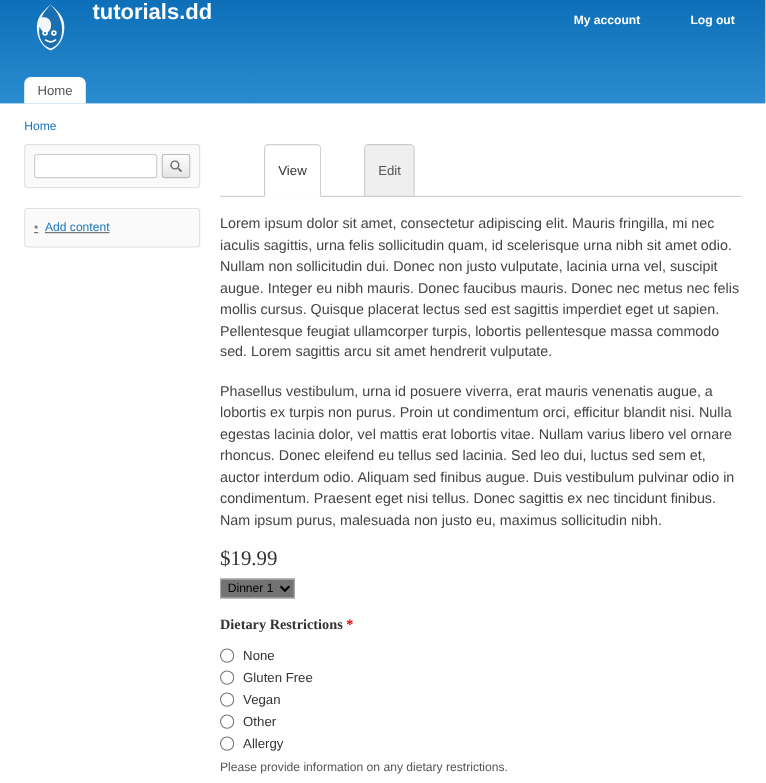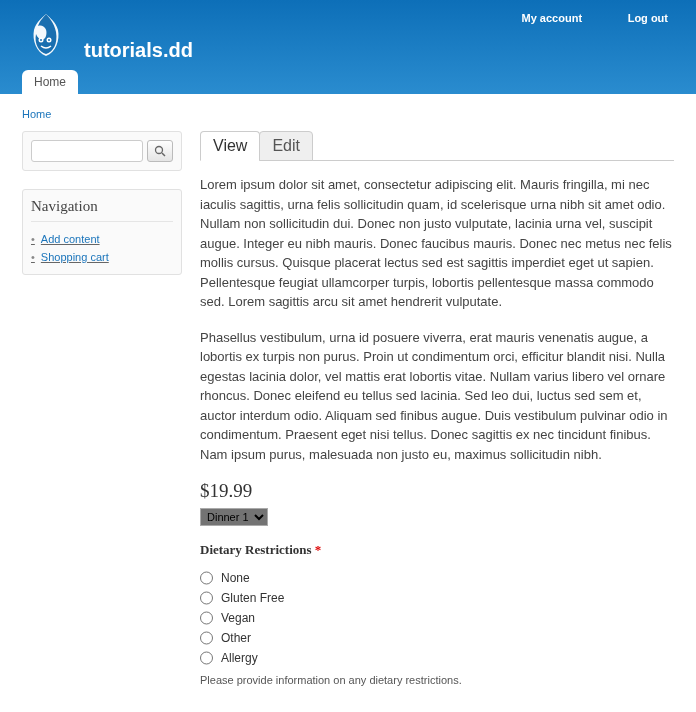--- a/index.html
+++ b/index.html
@@ -1,41 +1,41 @@
 <!DOCTYPE html>
 <html><head>
   <meta charset="utf-8">
   <style>
     * { margin: 0; padding: 0; box-sizing: border-box; }
     body { font-family: "Helvetica Neue", Arial, sans-serif; font-size: 13px; color: #333; background: #fff; }
     .header-bg { background: linear-gradient(to bottom, #0d6fb8 0%, #2a8ccf 100%); height: 94px; position: relative; }
     .header-top { position: absolute; top: 10px; right: 28px; }
     .header-top a { color: #fff; font-size: 11px; font-weight: bold; text-decoration: none; margin-left: 14px; padding-left: 28px; }
-    .logo-row { display: flex; align-items: flex-end; padding-left: 22px; padding-top: 10px; }
+    .logo-row { display: flex; align-items: flex-start; padding-left: 22px; }
     .drupal-logo { width: 48px; height: 52px; }
     .site-name { color: #fff; font-size: 20px; font-weight: bold; margin-left: 14px; }
     .tabs-bar { position: absolute; bottom: 0; left: 22px; }
     .nav-tab { display: inline-block; background: #fff; padding: 5px 12px; border-radius: 6px 6px 0 0; font-size: 12px; color: #555; cursor: pointer; }
     .breadcrumb-bar { padding: 12px 22px 10px; }
     .breadcrumb-bar a { color: #1b75bb; font-size: 11px; text-decoration: none; }
     .page-body { display: flex; padding: 0 22px 40px 22px; gap: 18px; }
     .sidebar { width: 160px; flex-shrink: 0; }
     .sidebar-block { border: 1px solid #e1e1e1; background: #fafafa; padding: 8px; margin-bottom: 18px; border-radius: 3px; }
     .search-block { display: flex; gap: 4px; }
     .search-input { flex: 1; width: 100%; border: 1px solid #ccc; padding: 3px 4px; font-size: 12px; border-radius: 3px; }
     .search-btn { width: 26px; background: linear-gradient(#fefefe, #e5e5e5); border: 1px solid #bbb; border-radius: 3px; cursor: pointer; display: flex; align-items: center; justify-content: center; }
     .nav-block-title { font-family: Georgia, serif; font-size: 15px; color: #444; padding-bottom: 6px; border-bottom: 1px solid #e5e5e5; margin-bottom: 8px; }
     .nav-list { list-style: none; }
     .nav-list li { padding: 3px 0; color: #666; font-size: 11px; text-decoration: underline; }
     .nav-list li::before { content: "•"; color: #888; margin-right: 6px; }
     .nav-list a { color: #1b75bb; text-decoration: none; font-size: 11px; }
     .main { flex: 1; }
     .page-title { font-family: Georgia, "Times New Roman", serif; font-size: 26px; color: #111; margin-bottom: 12px; font-weight: normal; }
     .content-tabs { border-bottom: 1px solid #ccc; margin-bottom: 14px; }
-    .content-tab { display: inline-block; padding: 5px 12px; font-size: 16px; border: 1px solid #ccc; margin-bottom: -1px; background: #efefef; border-radius: 4px 4px 0 0; cursor: pointer; color: #555; margin-right: -1px; }
+    .content-tab { display: inline-block; padding: 16px 12px; font-size: 12px; border: 1px solid #ccc; margin-bottom: -1px; background: #efefef; border-radius: 4px 4px 0 0; cursor: pointer; color: #555; margin-right: -1px; margin-left: 40px; }
     .content-tab.active { background: #fff; border-bottom: 1px solid #fff; color: #333; }
     .body-text { font-size: 13px; line-height: 1.5; color: #444; margin-bottom: 16px; }
     .price { font-family: Georgia, serif; font-size: 19px; color: #333; margin-bottom: 6px; }
     .variant-select { font-size: 11px; padding: 1px 2px; margin-bottom: 16px; border: 1px solid #aaa; background: #737373; }
     .field-label { font-family: Liberation Serif, serif; font-size: 13px; font-weight: bold; color: #333; margin-bottom: 10px; }
     .required-mark { color: #d00; }
     .radio-list { margin-bottom: 6px; }
     .radio-item { display: flex; gap: 8px; padding: 3px 0; font-size: 12px; color: #333; }
     .radio-item input { margin: 0; }
     .field-help { font-size: 11px; color: #555; margin-bottom: 18px; }
@@ -74,24 +74,22 @@
     <div class="sidebar-block search-block">
       <input class="search-input" type="text" placeholder="" style="">
       <button class="search-btn">
         <svg width="12" height="12" viewBox="0 0 12 12">
           <circle cx="5" cy="5" r="3.5" fill="none" stroke="#666" stroke-width="1.3"></circle>
           <line x1="8" y1="8" x2="11" y2="11" stroke="#666" stroke-width="1.5"></line>
         </svg>
       </button>
     </div>
     <div class="sidebar-block">
-      <div class="nav-block-title">Navigation</div>
       <ul class="nav-list">
         <li><a href="#">Add content</a></li>
-        <li><a href="#">Shopping cart</a></li>
       </ul>
     </div>
   </aside>
 
   <main class="main">
 
     <div class="content-tabs">
       <span class="content-tab active">View</span><span class="content-tab">Edit</span>
     </div>
 

